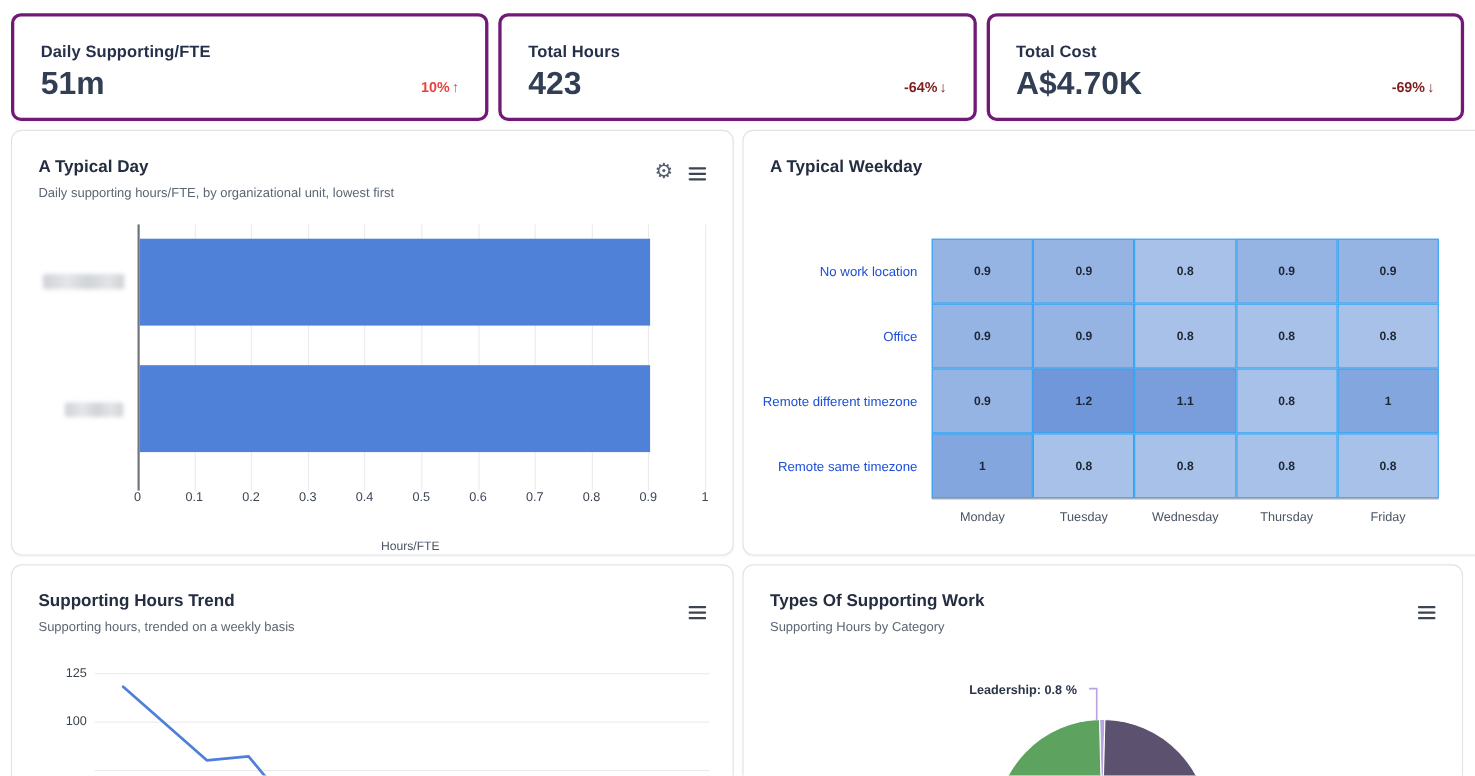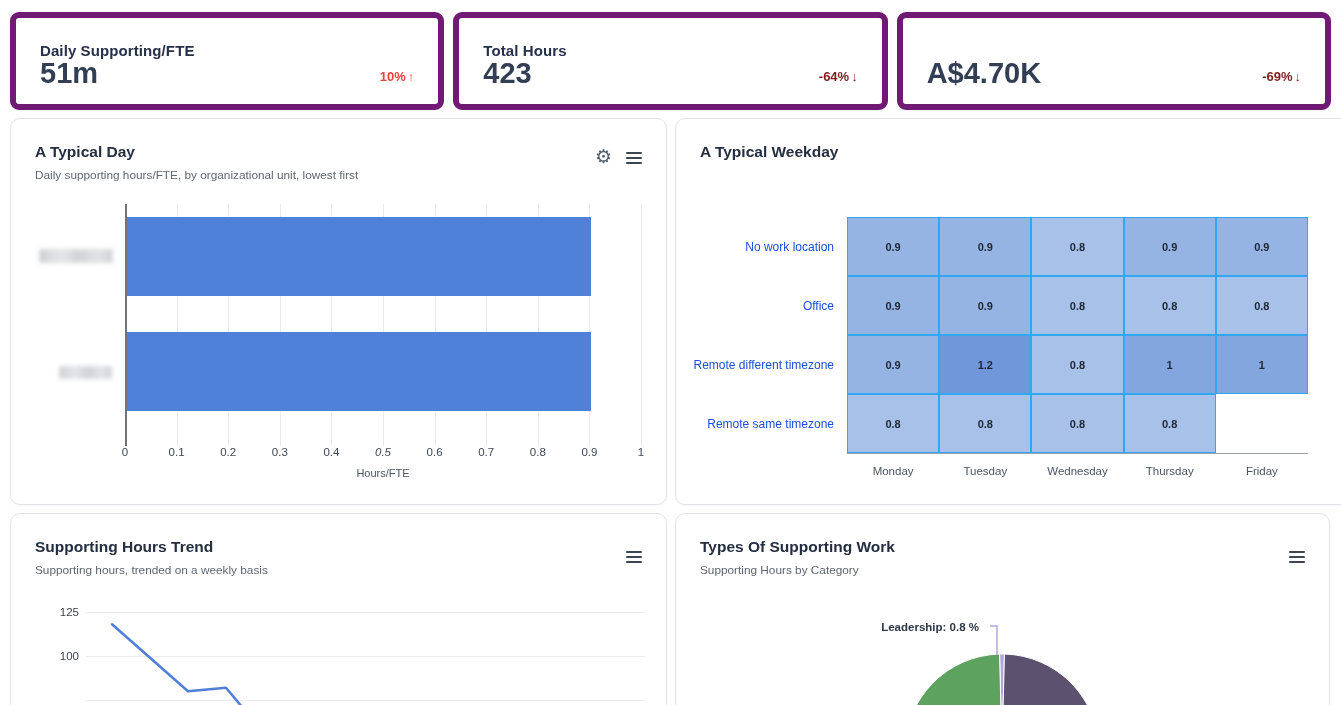--- a/index.html
+++ b/index.html
@@ -1,21 +1,21 @@
 <!DOCTYPE html>
 <html><head>
 <meta charset="utf-8">
 <style>
   * { margin:0; padding:0; box-sizing:border-box; }
   html,body { background:#fff; }
   body { font-family:"Liberation Sans", sans-serif; width:1341px; height:705px; overflow:hidden; position:relative; color:#2e3a50; }
 
   
   .kpi-row { position:absolute; left:10px; top:12px; width:1321px; display:flex; gap:9px; }
-  .kpi-card { flex:1 1 0; height:98px; background:#fff; border:6px solid #701a75; border-radius:9px;
+  .kpi-card { flex:1 1 0; height:98px; background:#fff; border:3px solid #701a75; border-radius:9px;
               box-shadow:0 1px 2px rgba(20,30,60,.04); position:relative; padding:24px 24px 0 24px; }
   .kpi-title { font-size:15px; font-weight:700; color:#26304a; letter-spacing:.1px; }
   .kpi-value { position:absolute; left:24px; bottom:14px; font-size:29px; font-weight:700; color:#323e54; }
   .kpi-delta { position:absolute; right:24px; bottom:20px; font-size:13px; font-weight:700; }
   .kpi-delta.up { color:#e5443c; }
   .kpi-delta.down { color:#7f1d1d; }
   .kpi-delta .arrow { font-weight:400; margin-left:2px; }
 
   
   .panel { position:absolute; background:#fff; border:1px solid #e2e3e7; border-radius:10px;
@@ -63,20 +63,21 @@
     <div class="kpi-title">Daily Supporting/FTE</div>
     <div class="kpi-value">51m</div>
     <div class="kpi-delta up"><span>10%</span><span class="arrow">↑</span></div>
   </div>
   <div class="kpi-card">
     <div class="kpi-title">Total Hours</div>
     <div class="kpi-value">423</div>
     <div class="kpi-delta down"><span>-64%</span><span class="arrow">↓</span></div>
   </div>
   <div class="kpi-card">
+    <div class="kpi-title">Total Cost</div>
     <div class="kpi-value">A$4.70K</div>
     <div class="kpi-delta down"><span>-69%</span><span class="arrow">↓</span></div>
   </div>
 </div>
 
 <div class="panel" id="panel-typical-day">
   <div class="panel-title">A Typical Day</div>
   <div class="panel-sub">Daily supporting hours/FTE, by organizational unit, lowest first</div>
   <div class="gear">⚙</div>
   <div class="burger">
@@ -90,35 +91,35 @@
   <div class="xtick" style="left:114px;">0</div>
       <div class="gridline-v" style="left:165.6px;"></div>
       <div class="xtick" style="left:165.6px;">0.1</div>
       <div class="gridline-v" style="left:217.2px;"></div>
       <div class="xtick" style="left:217.2px;">0.2</div>
       <div class="gridline-v" style="left:268.79999999999995px;"></div>
       <div class="xtick" style="left:268.79999999999995px;">0.3</div>
       <div class="gridline-v" style="left:320.4px;"></div>
       <div class="xtick" style="left:320.4px;">0.4</div>
       <div class="gridline-v" style="left:372px;"></div>
-      <div class="xtick" style="left:372px;font-style:italic;">0.5</div>
+      <div class="xtick" style="left:372px;">0.5</div>
       <div class="gridline-v" style="left:423.59999999999997px;"></div>
       <div class="xtick" style="left:423.59999999999997px;">0.6</div>
       <div class="gridline-v" style="left:475.2px;"></div>
       <div class="xtick" style="left:475.2px;">0.7</div>
       <div class="gridline-v" style="left:526.8px;"></div>
       <div class="xtick" style="left:526.8px;">0.8</div>
       <div class="gridline-v" style="left:578.4000000000001px;"></div>
       <div class="xtick" style="left:578.4000000000001px;">0.9</div>
       <div class="gridline-v" style="left:630px;"></div>
       <div class="xtick" style="left:630px;">1</div>
       <div class="axisline-v" style="left:114px;"></div>
       <div class="hbar" style="left: 116px; top: 98px; width: 464.4px; background: rgb(80, 129, 217);"></div>
       <div class="hbar" style="left: 116px; top: 213px; width: 464.4px; background: rgb(80, 129, 217);"></div>
-      <div class="xaxis-label" style="left:372px;">Hours/FTE</div>
+      <div class="xaxis-label" style="left:362px;margin-top:24px;">Hours/FTE</div>
     </div>
 </div>
 
 <div class="panel" id="panel-typical-weekday">
   <div class="panel-title">A Typical Weekday</div>
   <div class="gear">⚙</div>
   <div class="burger">
       <i></i>
       <i></i>
       <i></i>
@@ -130,20 +131,21 @@
         <div class="hm-cell" style="background: rgb(167, 193, 233); border-color: rgb(47, 167, 245);">0.8</div>
         <div class="hm-cell" style="background: rgb(149, 179, 227); border-color: rgb(47, 167, 245);">0.9</div>
         <div class="hm-cell" style="background: rgb(149, 179, 227); border-color: rgb(47, 167, 245);">0.9</div>
         <div class="hm-cell" style="background: rgb(149, 179, 227); border-color: rgb(47, 167, 245);">0.9</div>
         <div class="hm-cell" style="background: rgb(149, 179, 227); border-color: rgb(47, 167, 245);">0.9</div>
         <div class="hm-cell" style="background: rgb(167, 193, 233); border-color: rgb(47, 167, 245);">0.8</div>
         <div class="hm-cell" style="background: rgb(167, 193, 233); border-color: rgb(47, 167, 245);">0.8</div>
         <div class="hm-cell" style="background: rgb(167, 193, 233); border-color: rgb(47, 167, 245);">0.8</div>
         <div class="hm-cell" style="background: rgb(149, 179, 227); border-color: rgb(47, 167, 245);">0.9</div>
         <div class="hm-cell" style="background: rgb(112, 151, 218); border-color: rgb(47, 167, 245);">1.2</div>
+        <div class="hm-cell" style="background: rgb(122, 158, 220); border-color: rgb(47, 167, 245);">1.1</div>
         <div class="hm-cell" style="background: rgb(167, 193, 233); border-color: rgb(47, 167, 245);">0.8</div>
         <div class="hm-cell" style="background: rgb(131, 166, 222); border-color: rgb(47, 167, 245);">1</div>
         <div class="hm-cell" style="background: rgb(131, 166, 222); border-color: rgb(47, 167, 245);">1</div>
         <div class="hm-cell" style="background: rgb(167, 193, 233); border-color: rgb(47, 167, 245);">0.8</div>
         <div class="hm-cell" style="background: rgb(167, 193, 233); border-color: rgb(47, 167, 245);">0.8</div>
         <div class="hm-cell" style="background: rgb(167, 193, 233); border-color: rgb(47, 167, 245);">0.8</div>
         <div class="hm-cell" style="background: rgb(167, 193, 233); border-color: rgb(47, 167, 245);">0.8</div>
       </div>
       <div class="hm-rowlabel" style="top:127.5px;">No work location</div>
       <div class="hm-rowlabel" style="top:186.5px;">Office</div>

